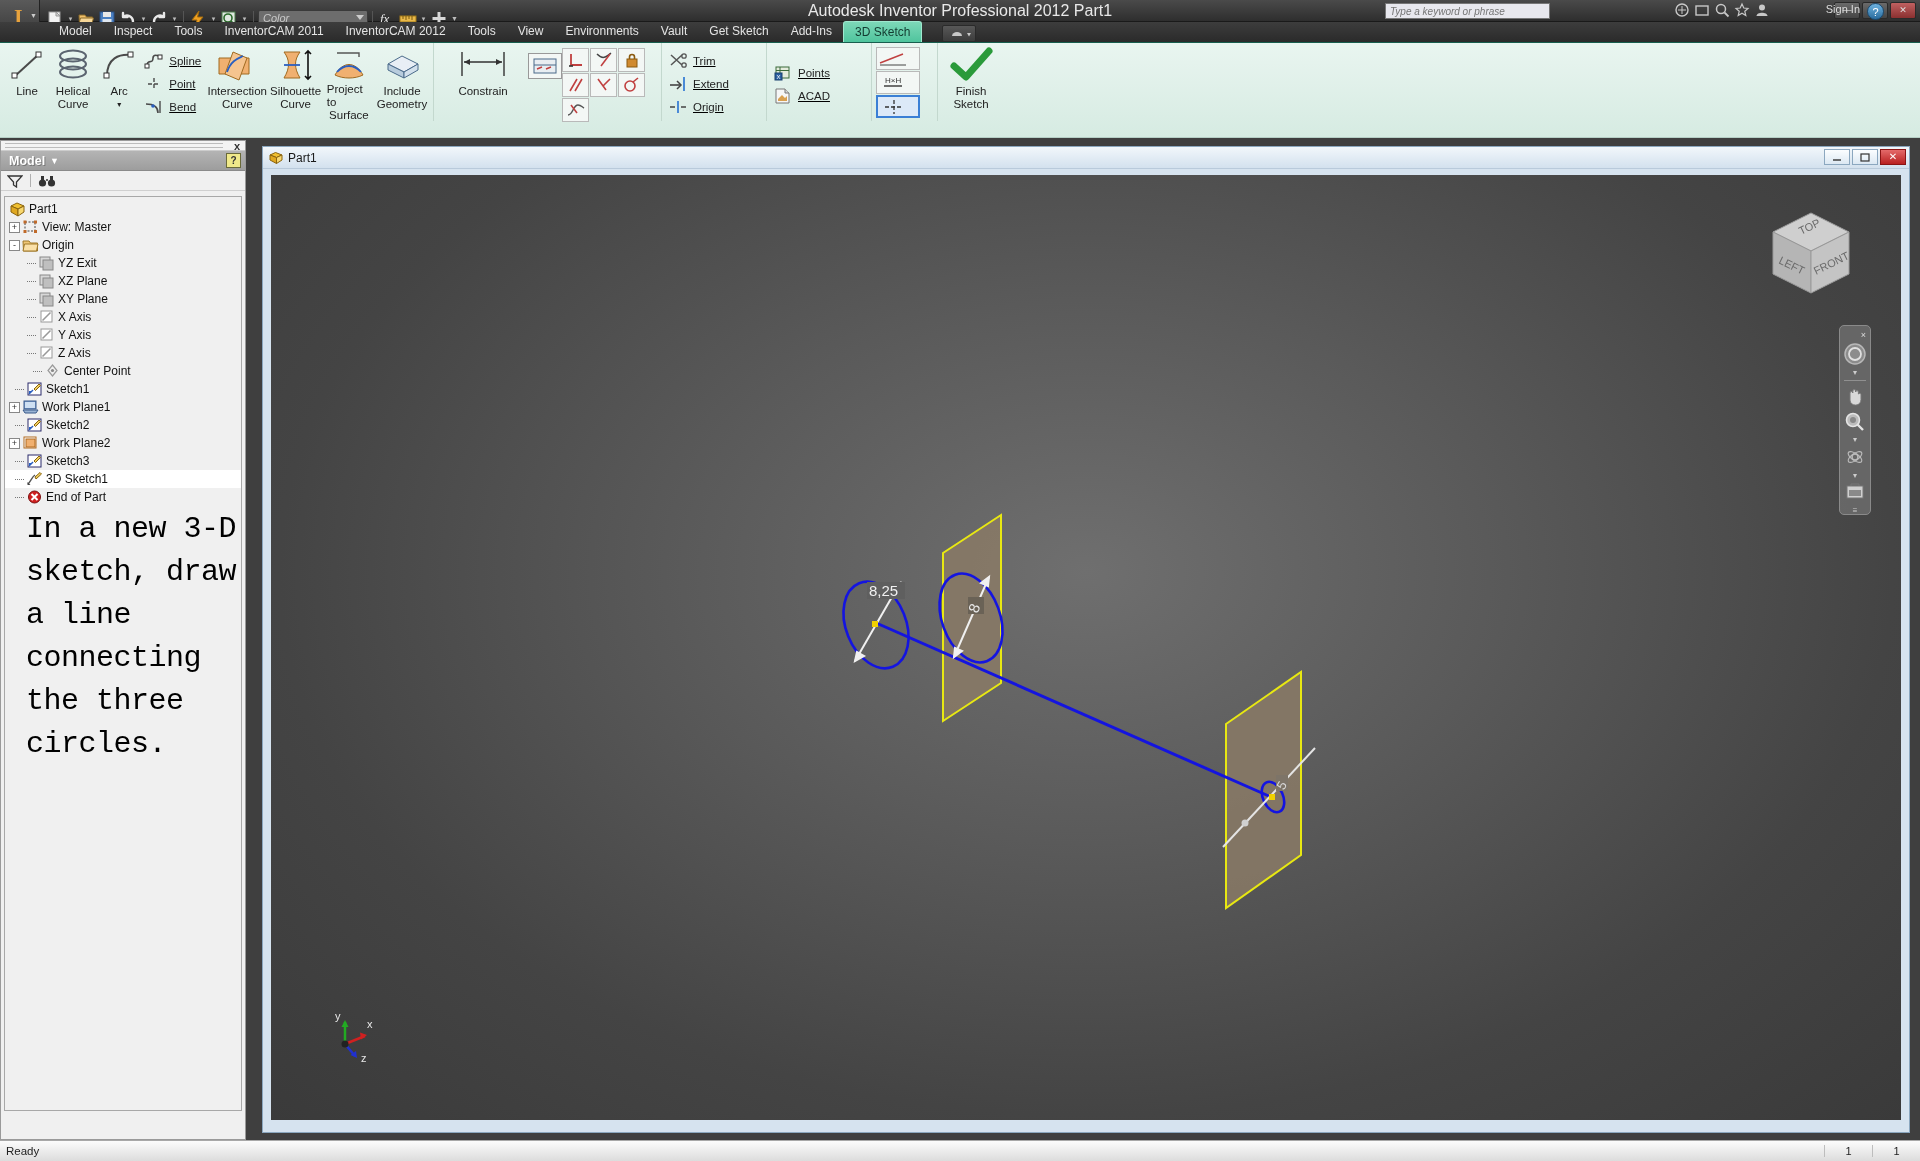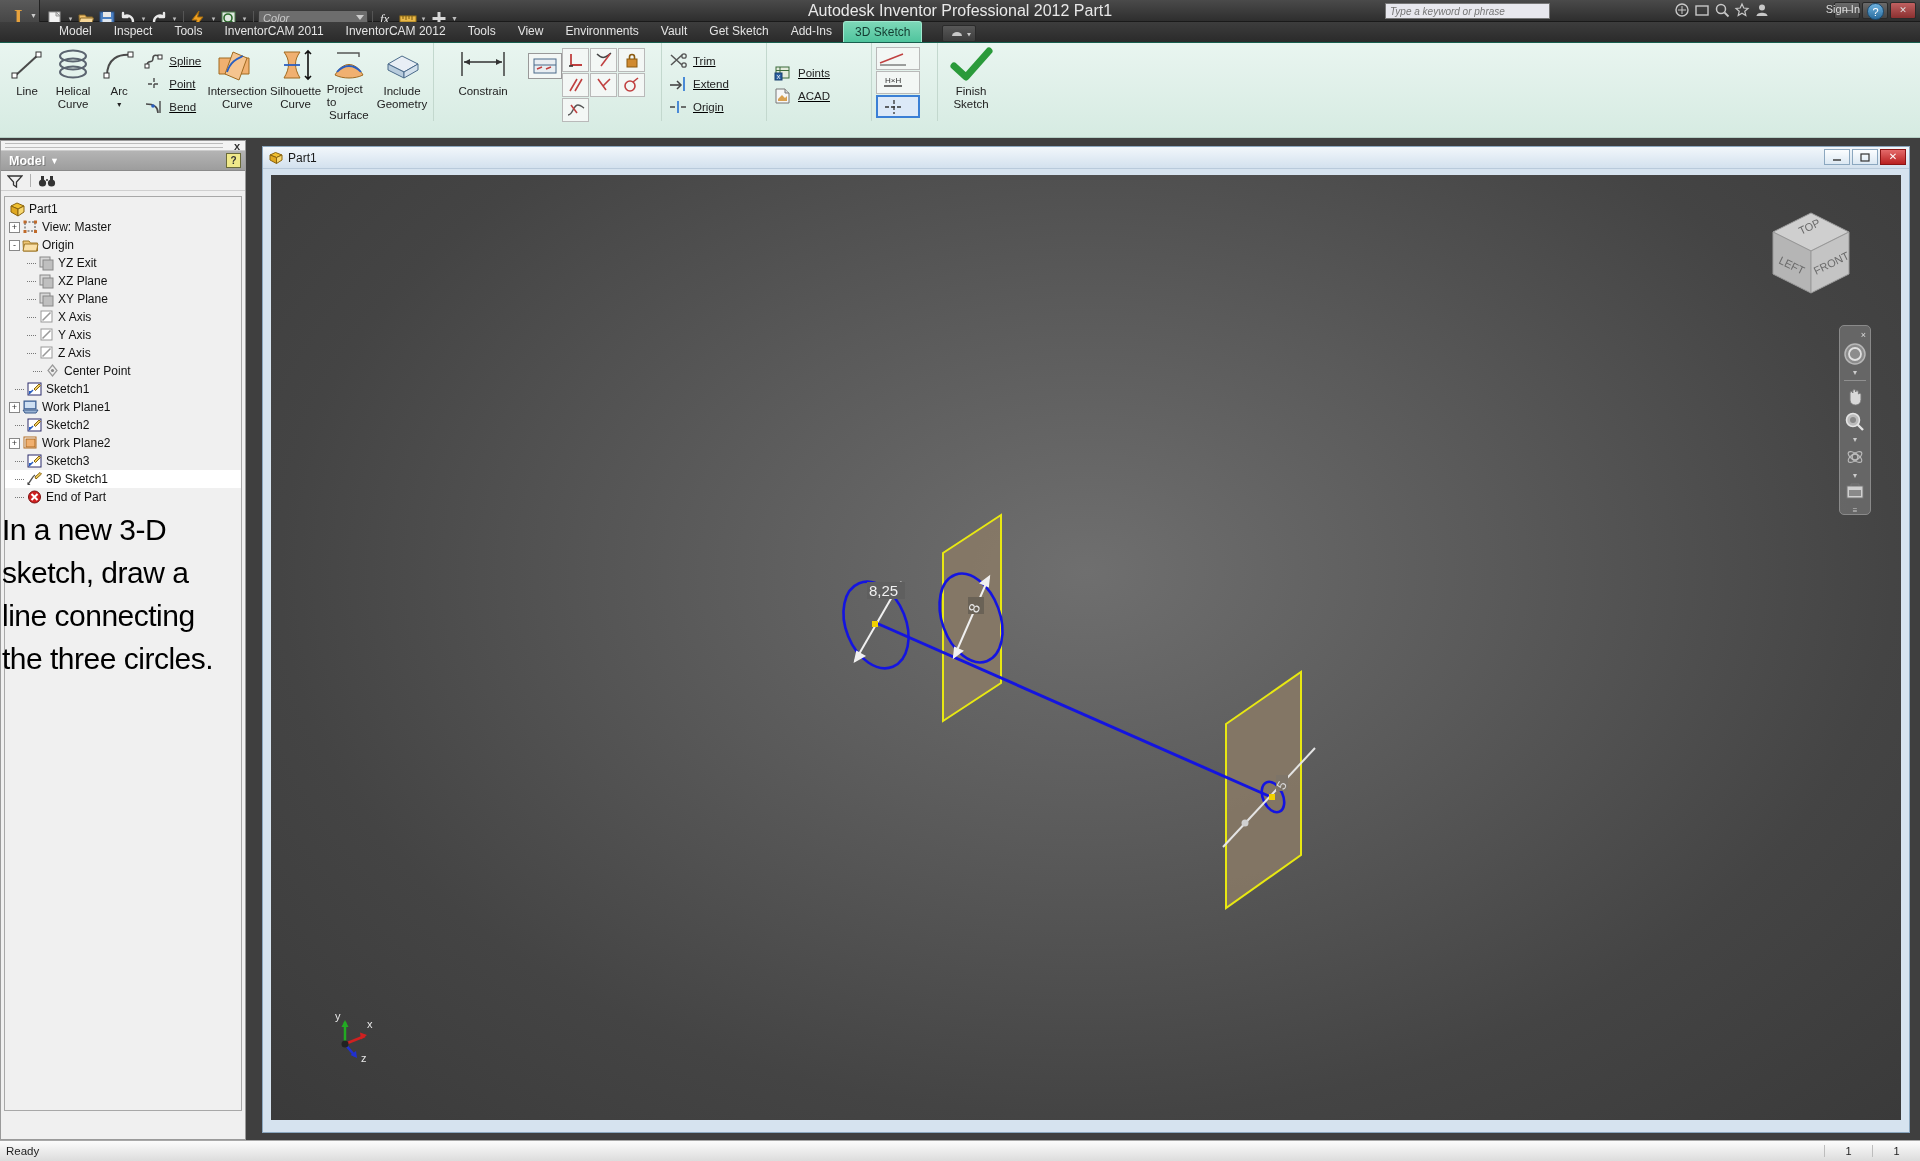--- a/index.html
+++ b/index.html
@@ -128,21 +128,21 @@
     margin-right:2px; flex:0 0 auto; }
   .node .dash { width:9px; border-top:1px dotted #777; height:1px;
     margin-right:2px; flex:0 0 auto; }
   .node .nic { width:17px; height:16px; margin-right:3px; flex:0 0 auto;
     display:flex; align-items:center; justify-content:center; }
   .node.sel { background:#ffffff; }
 
   
   .instruction { position:absolute; left:2px; top:508px; width:238px;
     font-size:30px; line-height:43px; color:#000;
-    font-family:Liberation Sans, sans-serif; letter-spacing:-0.5px; }
+    font-family:Liberation Mono, monospace; letter-spacing:-0.5px;padding-left:24px; }
 
   
   .docwin { position:absolute; left:262px; top:146px; width:1648px; height:987px;
     background:#d6e3ef; border:1px solid #8ba7bf; }
   .doc-title { height:22px; background:linear-gradient(to bottom,#f2f7fb,#d3e1ee);
     display:flex; align-items:center; padding-left:6px; position:relative;
     border-bottom:1px solid #b9cadb; }
   .doc-title .di { width:14px; height:13px; margin-right:5px; }
   .doc-title .dt { font-size:12px; color:#1a1a1a; }
   .doc-btns { position:absolute; right:3px; top:2px; display:flex; gap:2px; }

